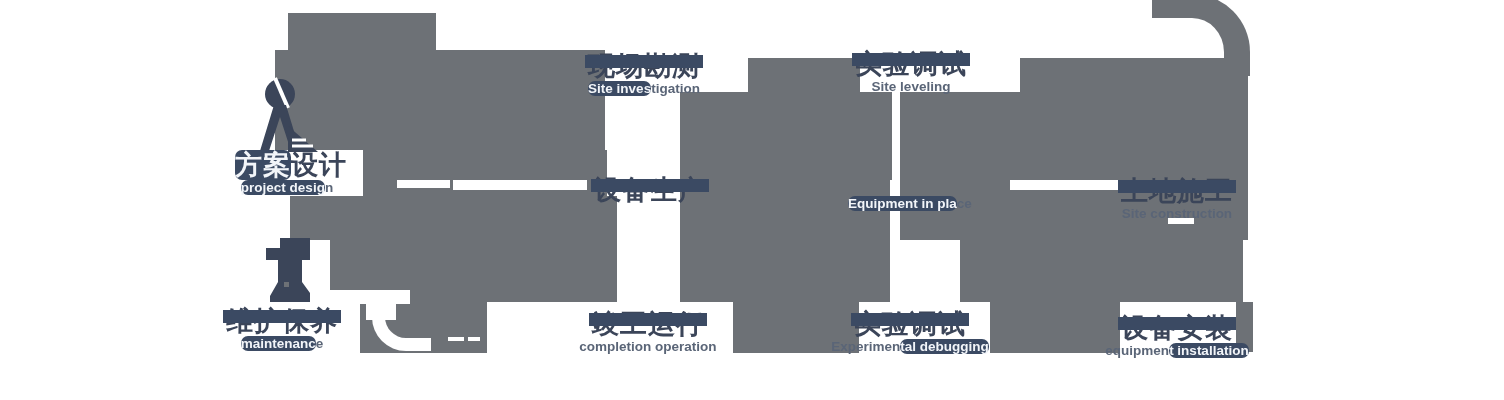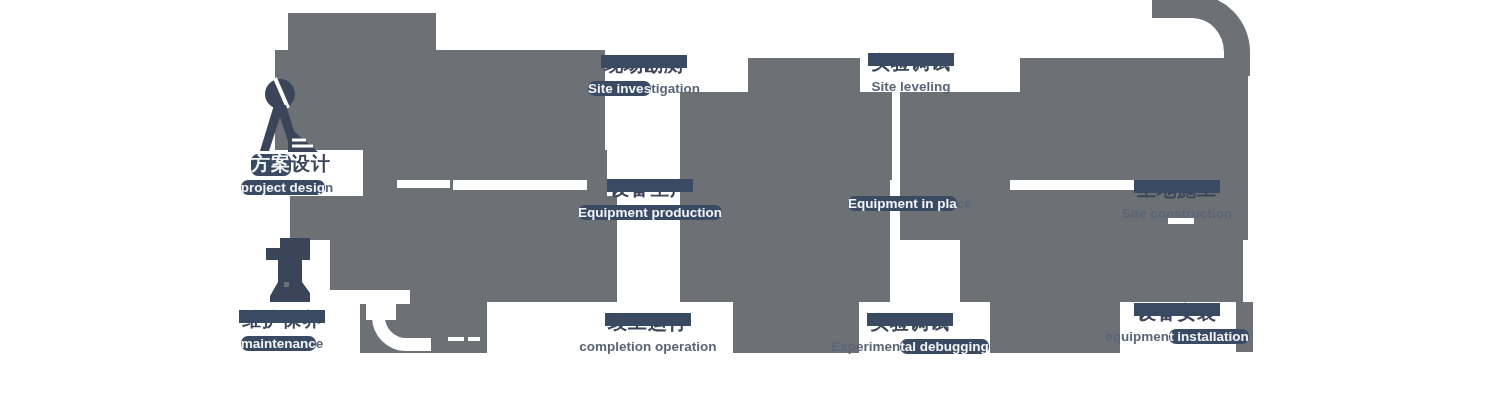--- a/index.html
+++ b/index.html
@@ -24,22 +24,22 @@
     border-top-right-radius:58px;background:transparent;
   }
   .curve-bl{
     position:absolute;left:372px;top:312px;width:46px;height:26px;z-index:2;
     border-left:13px solid var(--bg);border-bottom:13px solid var(--bg);
     border-bottom-left-radius:34px;background:transparent;
   }
   .icon{position:absolute;z-index:3;}
   .step{position:absolute;width:220px;text-align:center;z-index:4;}
   .t{
-    position:relative;display:inline-block;font-size:19px;font-weight:bold;
-    color:var(--navy);line-height:26px;letter-spacing:1px;white-space:nowrap;font-family:Liberation Mono, monospace;
+    position:relative;display:inline-block;font-size:27px;font-weight:bold;
+    color:var(--navy);line-height:26px;letter-spacing:1px;white-space:nowrap;
   }
   .t.band::before{
     content:"";position:absolute;left:-3px;right:-3px;top:2px;height:13px;
     background:var(--selbg);z-index:1;
   }
   .s{
     position:relative;font-size:13.5px;font-weight:bold;color:var(--slate);
     line-height:15px;margin-top:2px;white-space:nowrap;
   }
   .sel{background:var(--selbg);color:var(--seltext);border-radius:7px;}
@@ -104,21 +104,20 @@
     <div class="s"><span class="sel">Site inves</span>tigation</div>
   </div>
 
   <div class="step" style="left:801px;top:51px">
     <div class="t band">实验调试</div><br>
     <div class="s">Site leveling</div>
   </div>
 
   <div class="step" style="left:540px;top:177px">
     <div class="t band">设备生产</div><br>
-    <div class="s"><span class="sel">Equipment production</span></div>
   </div>
 
   <div class="step" style="left:800px;top:176px">
     <br>
     <div class="s"><span class="sel">Equipment in pla</span>ce</div>
   </div>
 
   <div class="step" style="left:1067px;top:178px">
     <div class="t band">土地施工</div><br>
     <div class="s">Site construction</div>
@@ -132,18 +131,18 @@
   <div class="step" style="left:538px;top:311px">
     <div class="t band">竣工运行</div><br>
     <div class="s">completion operation</div>
   </div>
 
   <div class="step" style="left:800px;top:311px">
     <div class="t band">实验调试</div><br>
     <div class="s">Experimen<span class="sel">tal debugging</span></div>
   </div>
 
-  <div class="step" style="left:1067px;top:301px">
+  <div class="step" style="left:1067px;top:315px">
     <div class="t band">设备安装</div><br>
     <div class="s">equipmen<span class="sel">t installation</span></div>
   </div>
 
 </div>
 
 </body></html>

